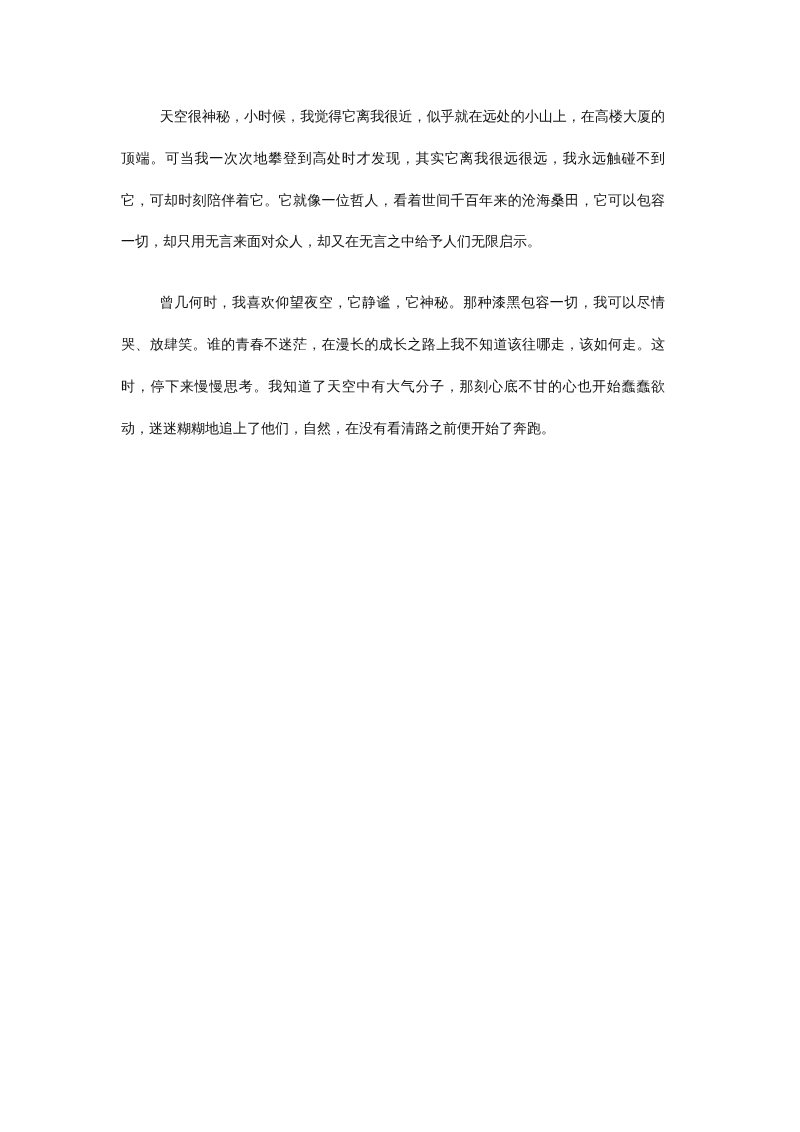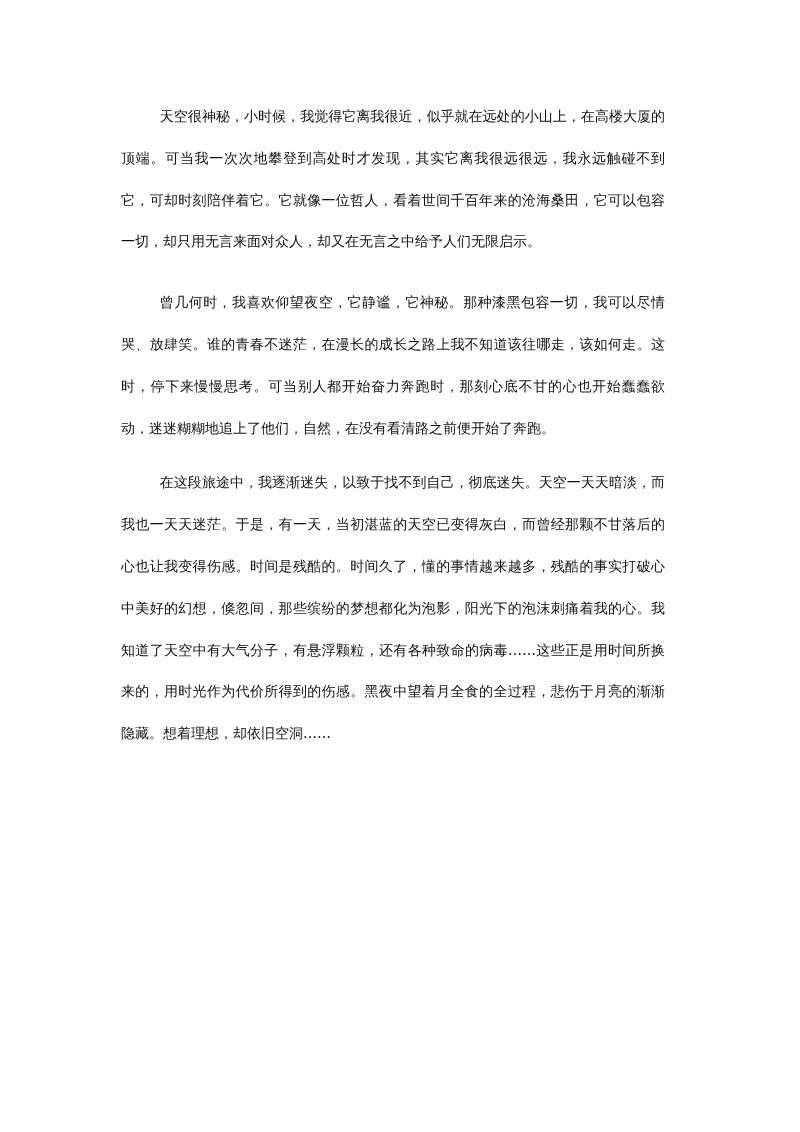--- a/index.html
+++ b/index.html
@@ -33,15 +33,14 @@
       margin-top: 16px;
     }
     .para.p2 { margin-top: 19px; }
     .para.p3 { margin-top: 13px; }
   </style>
 </head>
 <body>
 
 <div class="page">
   <p class="para p1">天空很神秘，小时候，我觉得它离我很近，似乎就在远处的小山上，在高楼大厦的顶端。可当我一次次地攀登到高处时才发现，其实它离我很远很远，我永远触碰不到它，可却时刻陪伴着它。它就像一位哲人，看着世间千百年来的沧海桑田，它可以包容一切，却只用无言来面对众人，却又在无言之中给予人们无限启示。</p>
-  <p class="para p2">曾几何时，我喜欢仰望夜空，它静谧，它神秘。那种漆黑包容一切，我可以尽情哭、放肆笑。谁的青春不迷茫，在漫长的成长之路上我不知道该往哪走，该如何走。这时，停下来慢慢思考。可当别人都开始奋力奔跑时，那刻心底不甘的心也开始蠢蠢欲动，迷迷糊糊地追上了他们，自然，在没有看清路之前便开始了奔跑。</p>
-  <p class="para p3">在这段旅途中，我逐渐迷失，以致于找不到自己，彻底迷失。天空一天天暗淡，而我也一天天迷茫。于是，有一天，当初湛蓝的天空已变得灰白，而曾经那颗不甘落后的心也让我变得伤感。时间是残酷的。时间久了，懂的事情越来越多，残酷的事实打破心中美好的幻想，倏忽间，那些缤纷的梦想都化为泡影，阳光下的泡沫刺痛着我的心。我知道了天空中有大气分子，有悬浮颗粒，还有各种致命的病毒……这些正是用时间所换来的，用时光作为代价所得到的伤感。黑夜中望着月全食的全过程，悲伤于月亮的渐渐隐藏。想着理想，却依旧空洞……</p>
+  <p class="para p2">曾几何时，我喜欢仰望夜空，它静谧，它神秘。那种漆黑包容一切，我可以尽情哭、放肆笑。谁的青春不迷茫，在漫长的成长之路上我不知道该往哪走，该如何走。这时，停下来慢慢思考。我知道了天空中有大气分子，那刻心底不甘的心也开始蠢蠢欲动，迷迷糊糊地追上了他们，自然，在没有看清路之前便开始了奔跑。</p>
 </div>
 
 </body></html>

